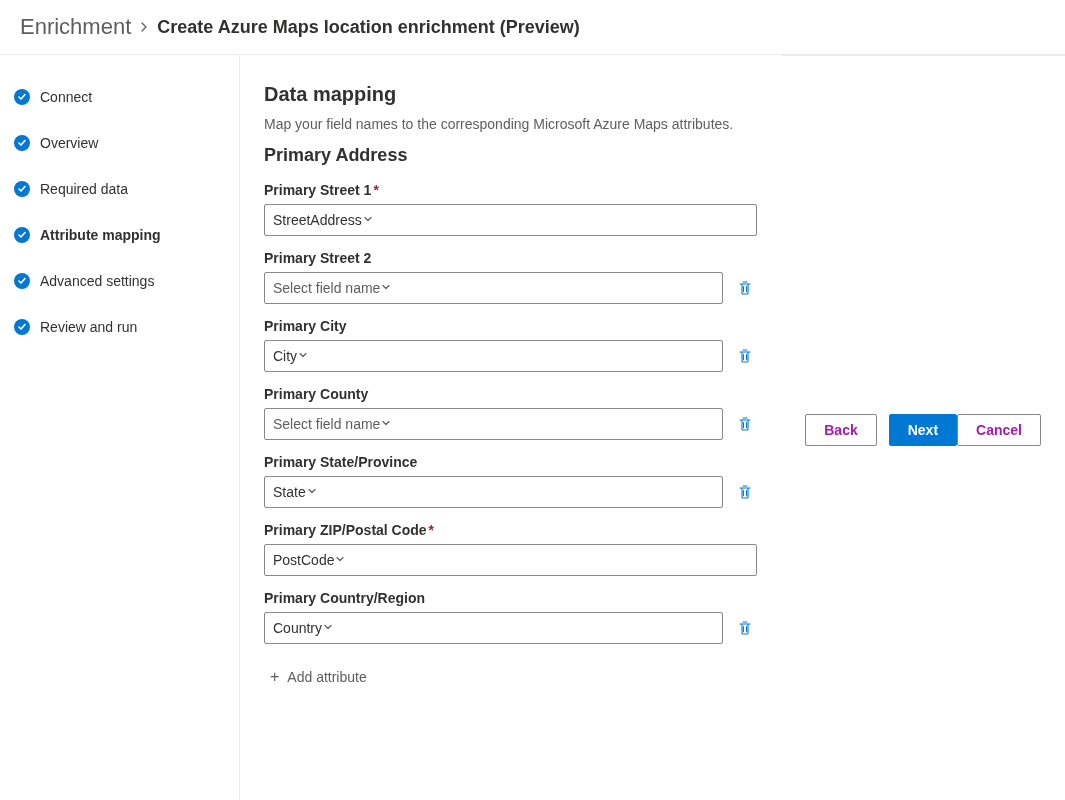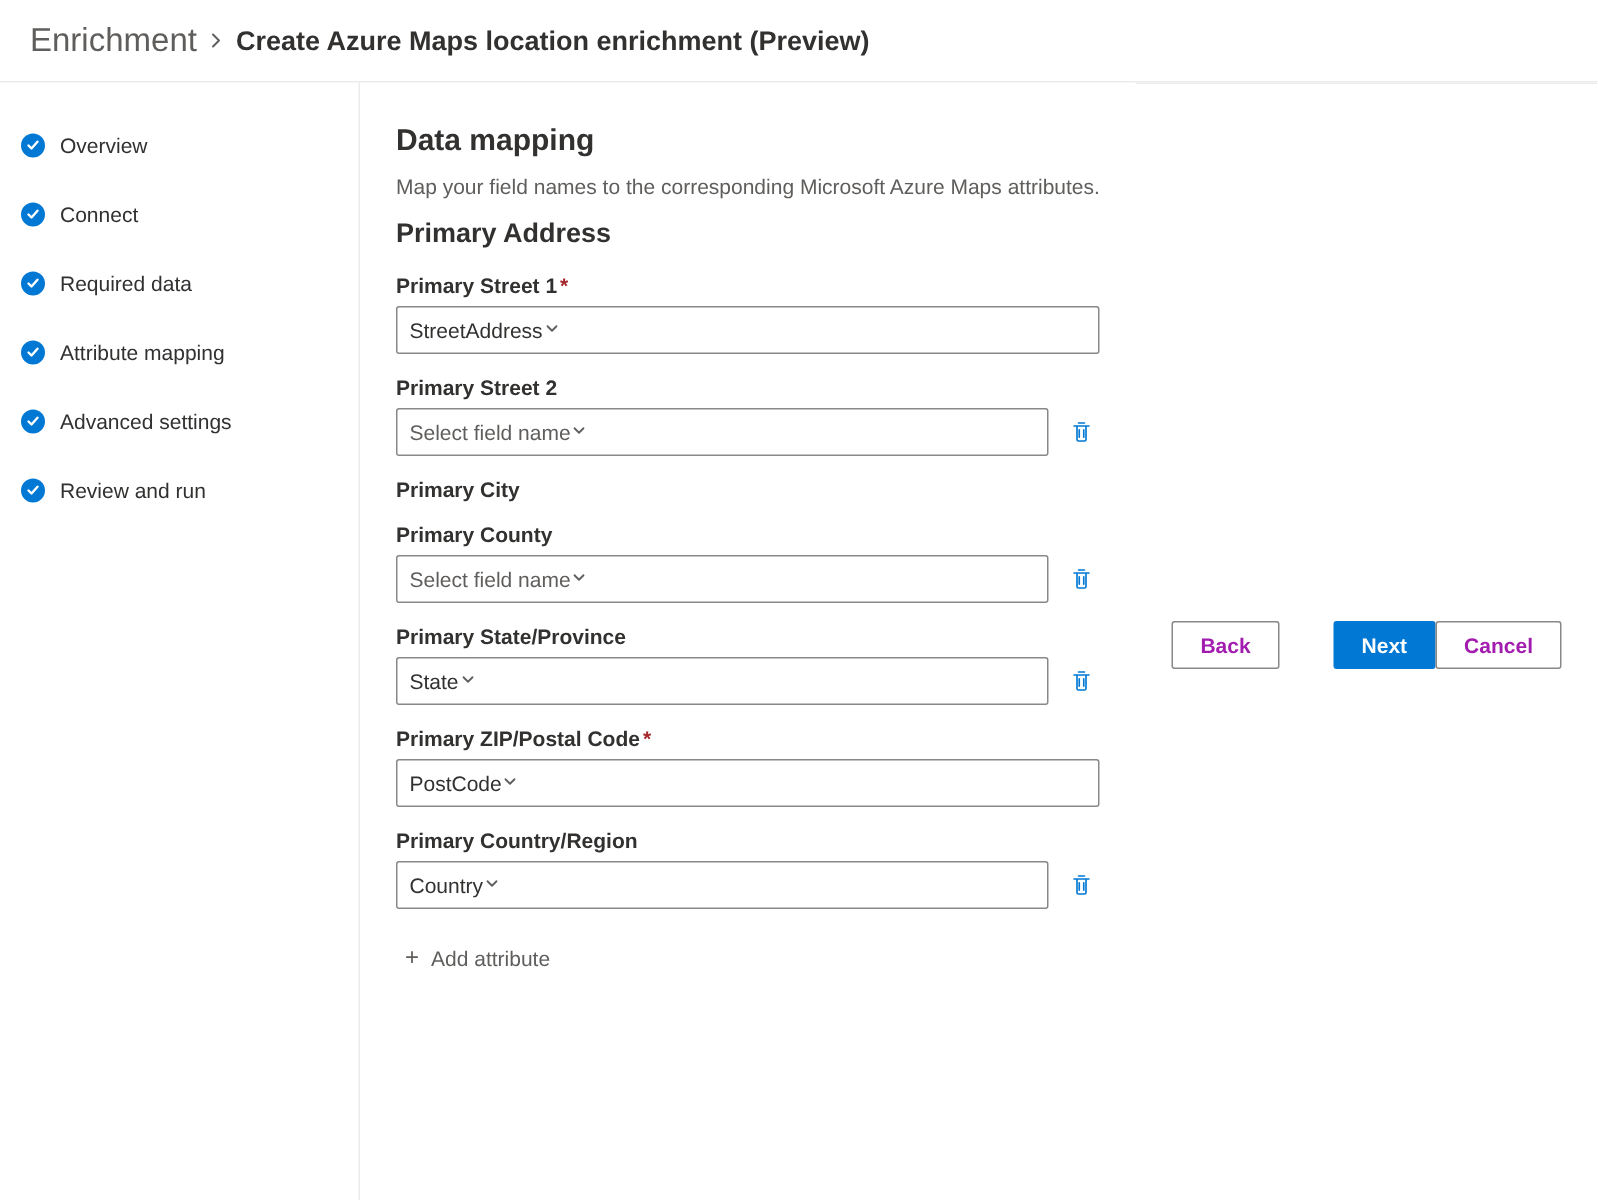--- a/index.html
+++ b/index.html
@@ -42,21 +42,21 @@
       height: 16px;
       border-radius: 50%;
       background: #0078d4;
       display: flex;
       align-items: center;
       justify-content: center;
       flex-shrink: 0;
     }
     .step-check svg { width: 10px; height: 10px; }
     .step-label { color: #323130; }
-    .step-item.current .step-label { font-weight: 400; }
+    .step-item.current .step-label { font-weight: 700; }
     .content {
       flex: 1;
       display: flex;
       flex-direction: row;
       overflow: hidden;
     }
     .content-scroll {
       flex: 1;
       padding: 28px 24px 12px 24px;
       overflow-y: auto;
@@ -122,21 +122,20 @@
       border: 1px solid #8a8886;
       background: #fff;
       color: #a21caf;
       display: flex;
       align-items: center;
     }
     .btn.primary {
       background: #0078d4;
       border-color: #0078d4;
       color: #fff;
-      margin-left: 24px;
     }
   </style>
 </head>
 <body>
 
 <div class="breadcrumb-bar">
   <span class="breadcrumb-prev">Enrichment</span>
   <span class="breadcrumb-chevron">
     <svg width="10" height="10" viewBox="0 0 10 10">
         <path d="M3 1l4 4-4 4" stroke="#605e5c" stroke-width="1.3" fill="none" stroke-linecap="round" stroke-linejoin="round"></path>
@@ -146,29 +145,29 @@
 </div>
 
 <div class="main-layout">
   <div class="sidebar" id="sidebar">
       <div class="step-item">
         <span class="step-check">
           <svg viewBox="0 0 10 10">
             <path d="M2 5l2 2 4-4.5" stroke="#fff" stroke-width="1.6" fill="none" stroke-linecap="round" stroke-linejoin="round"></path>
           </svg>
         </span>
+        <span class="step-label">Connect</span>
+      </div>
+      <div class="step-item">
+        <span class="step-check">
+          <svg viewBox="0 0 10 10">
+            <path d="M2 5l2 2 4-4.5" stroke="#fff" stroke-width="1.6" fill="none" stroke-linecap="round" stroke-linejoin="round"></path>
+          </svg>
+        </span>
         <span class="step-label">Overview</span>
-      </div>
-      <div class="step-item">
-        <span class="step-check">
-          <svg viewBox="0 0 10 10">
-            <path d="M2 5l2 2 4-4.5" stroke="#fff" stroke-width="1.6" fill="none" stroke-linecap="round" stroke-linejoin="round"></path>
-          </svg>
-        </span>
-        <span class="step-label">Connect</span>
       </div>
       <div class="step-item">
         <span class="step-check">
           <svg viewBox="0 0 10 10">
             <path d="M2 5l2 2 4-4.5" stroke="#fff" stroke-width="1.6" fill="none" stroke-linecap="round" stroke-linejoin="round"></path>
           </svg>
         </span>
         <span class="step-label">Required data</span>
       </div>
       <div class="step-item current">
@@ -225,20 +224,33 @@
               </div>
               <span class="delete-btn">
                 <svg width="16" height="16" viewBox="0 0 16 16">
                   <path d="M6 2h4M3 4h10M5 4v9a1 1 0 001 1h4a1 1 0 001-1V4M6.5 6.5v5M9.5 6.5v5" stroke="#0078d4" stroke-width="1.1" fill="none" stroke-linecap="round" stroke-linejoin="round"></path>
                 </svg>
               </span>
             </div>
           </div>
           <div class="field">
             <label class="field-label"><span>Primary City</span></label>
+            <div class="field-row">
+              <div class="dropdown">
+                <span class="dropdown-value">City</span>
+                <span class="dropdown-chevron"><svg width="12" height="12" viewBox="0 0 12 12">
+                    <path d="M3 4.5l3 3 3-3" stroke="#605e5c" stroke-width="1.2" fill="none" stroke-linecap="round" stroke-linejoin="round"></path>
+                  </svg></span>
+              </div>
+              <span class="delete-btn">
+                <svg width="16" height="16" viewBox="0 0 16 16">
+                  <path d="M6 2h4M3 4h10M5 4v9a1 1 0 001 1h4a1 1 0 001-1V4M6.5 6.5v5M9.5 6.5v5" stroke="#0078d4" stroke-width="1.1" fill="none" stroke-linecap="round" stroke-linejoin="round"></path>
+                </svg>
+              </span>
+            </div>
           </div>
           <div class="field">
             <label class="field-label"><span>Primary County</span></label>
             <div class="field-row">
               <div class="dropdown">
                 <span class="dropdown-value placeholder">Select field name</span>
                 <span class="dropdown-chevron"><svg width="12" height="12" viewBox="0 0 12 12">
                     <path d="M3 4.5l3 3 3-3" stroke="#605e5c" stroke-width="1.2" fill="none" stroke-linecap="round" stroke-linejoin="round"></path>
                   </svg></span>
               </div>

